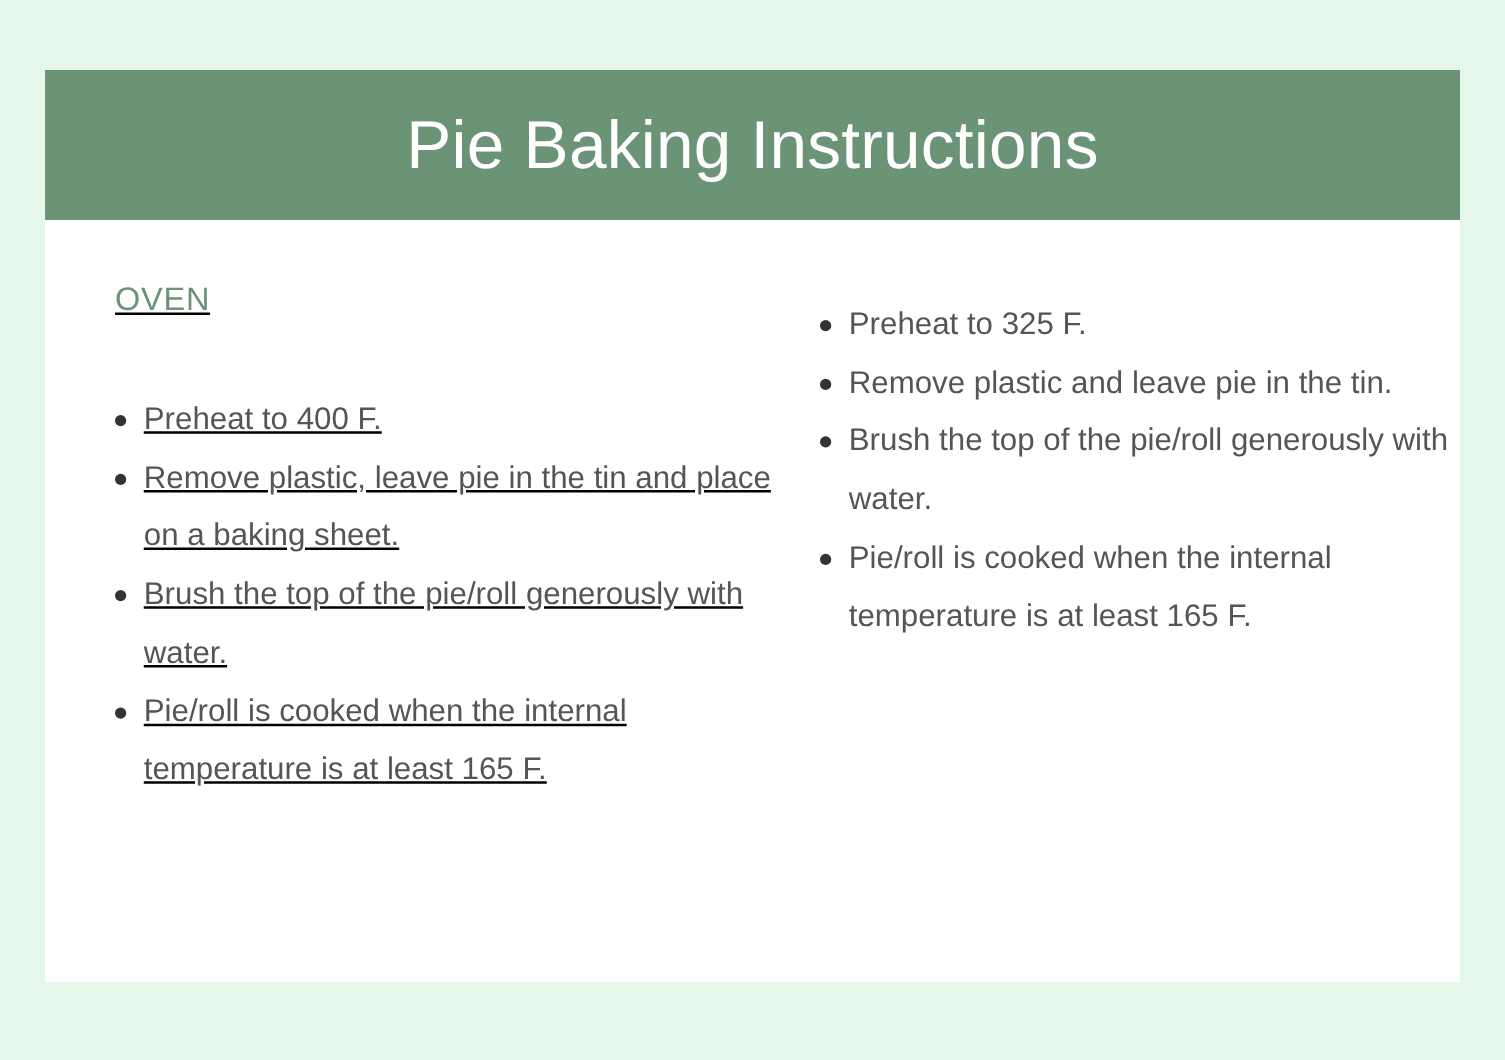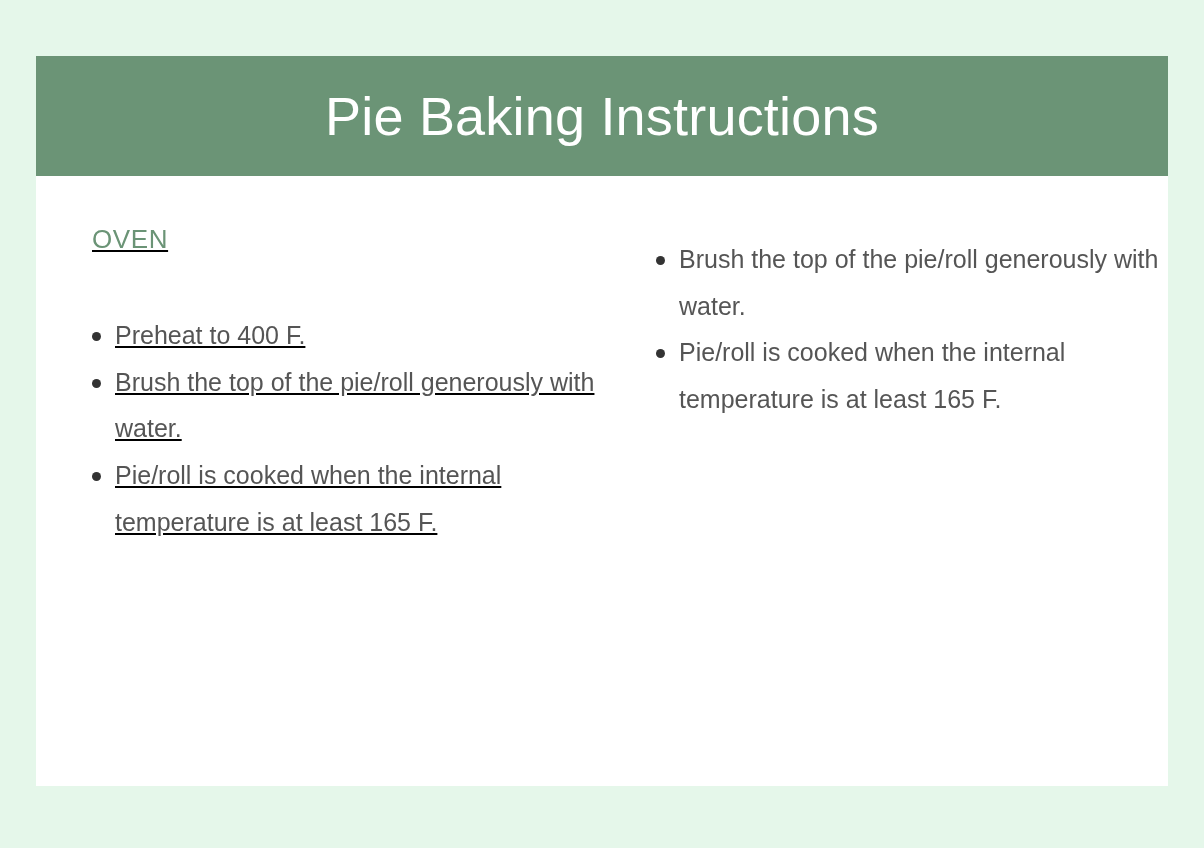--- a/index.html
+++ b/index.html
@@ -123,30 +123,39 @@
 
     <div class="card-body">
 
       <div class="column column--oven">
         <h2 class="column-heading">OVEN</h2>
         <ul class="step-list">
           <li class="step-item">
             <span class="step-text">Preheat to 400 F.</span>
           </li>
           <li class="step-item">
+            <span class="step-text">Remove plastic, leave pie in the tin and place on a baking sheet.</span>
+          </li>
+          <li class="step-item">
             <span class="step-text">Brush the top of the pie/roll generously with water.</span>
           </li>
           <li class="step-item">
             <span class="step-text">Pie/roll is cooked when the internal temperature is at least 165 F.</span>
           </li>
         </ul>
       </div>
 
       <div class="column column--airfryer">
         <ul class="step-list">
+          <li class="step-item">
+            <span class="step-text">Preheat to 325 F.</span>
+          </li>
+          <li class="step-item">
+            <span class="step-text">Remove plastic and leave pie in the tin.</span>
+          </li>
           <li class="step-item">
             <span class="step-text">Brush the top of the pie/roll generously with water.</span>
           </li>
           <li class="step-item">
             <span class="step-text">Pie/roll is cooked when the internal temperature is at least 165 F.</span>
           </li>
         </ul>
       </div>
 
     </div>

